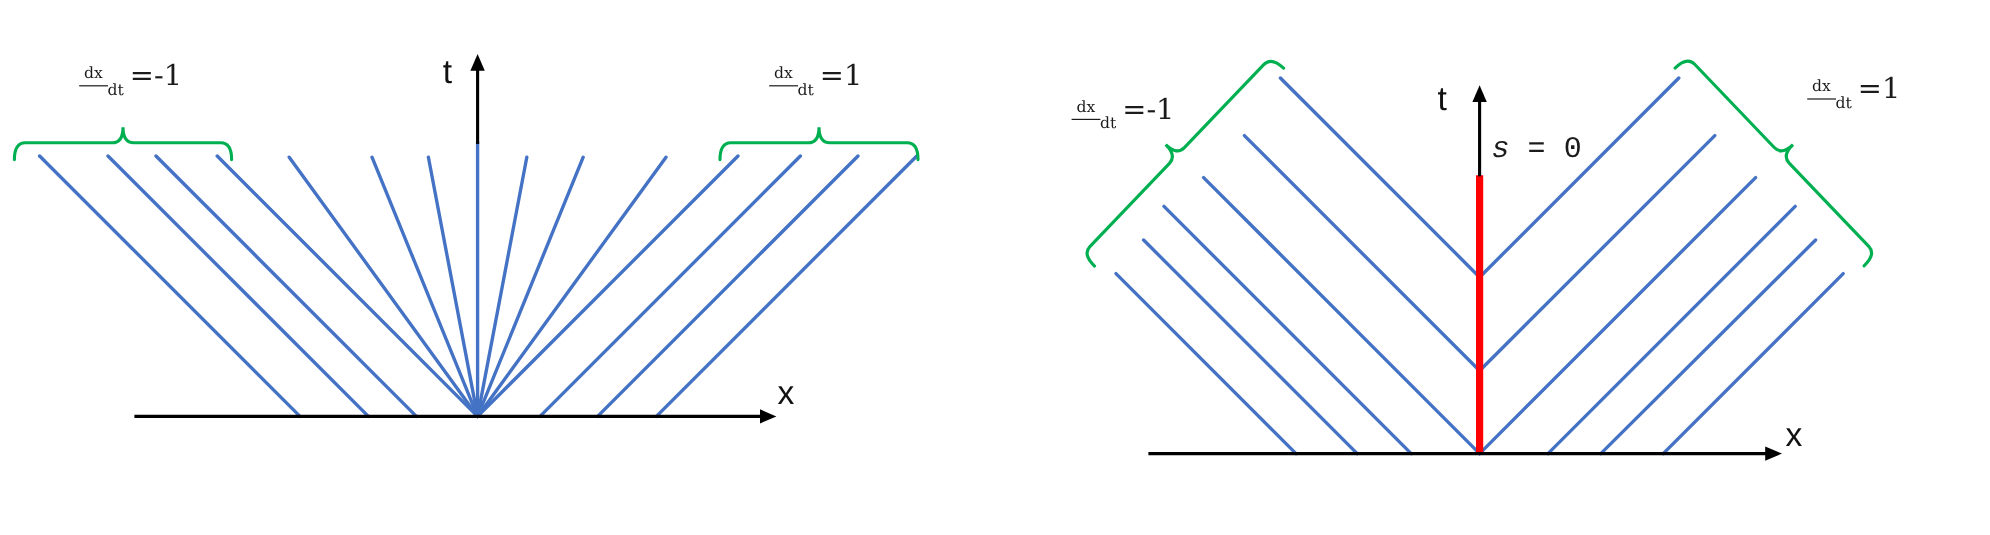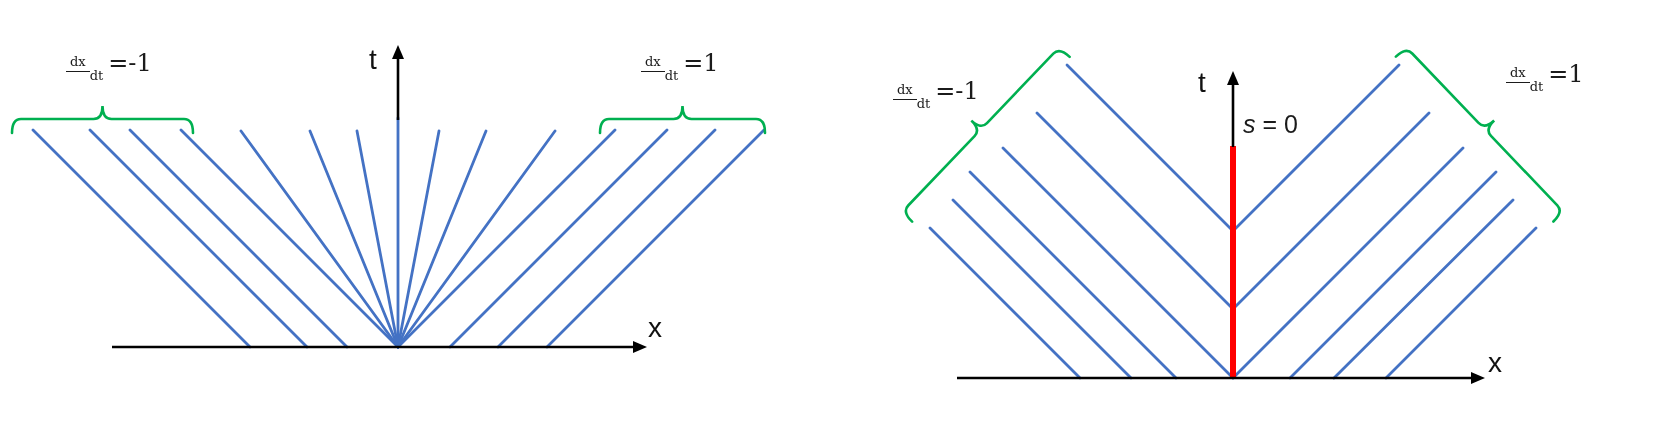--- a/index.html
+++ b/index.html
@@ -23,21 +23,21 @@
 
   
   .axis-label{position:absolute;color:#111;font-family:"Liberation Sans",sans-serif;
               font-size:28px;font-weight:500;line-height:1;}
   #lbl-left-t{left:369px;top:46px;}
   #lbl-left-x{left:648px;top:314px;}
   #lbl-right-t{left:1198px;top:69px;}
   #lbl-right-x{left:1488px;top:349px;}
 
   
-  .shock-label{position:absolute;color:#1b1b1b;font-family:Liberation Sans, sans-serif;
+  .shock-label{position:absolute;color:#1b1b1b;font-family:Liberation Mono, monospace;
                font-size:25px;line-height:1;}
   .shock-label .shock-var{font-style:italic;}
   #lbl-shock{left:1243px;top:112px;white-space:pre;}
 </style>
 </head>
 <body>
 
 <div class="stage">
 
   <svg id="diagram" viewBox="0 0 1658 446" xmlns="http://www.w3.org/2000/svg">

